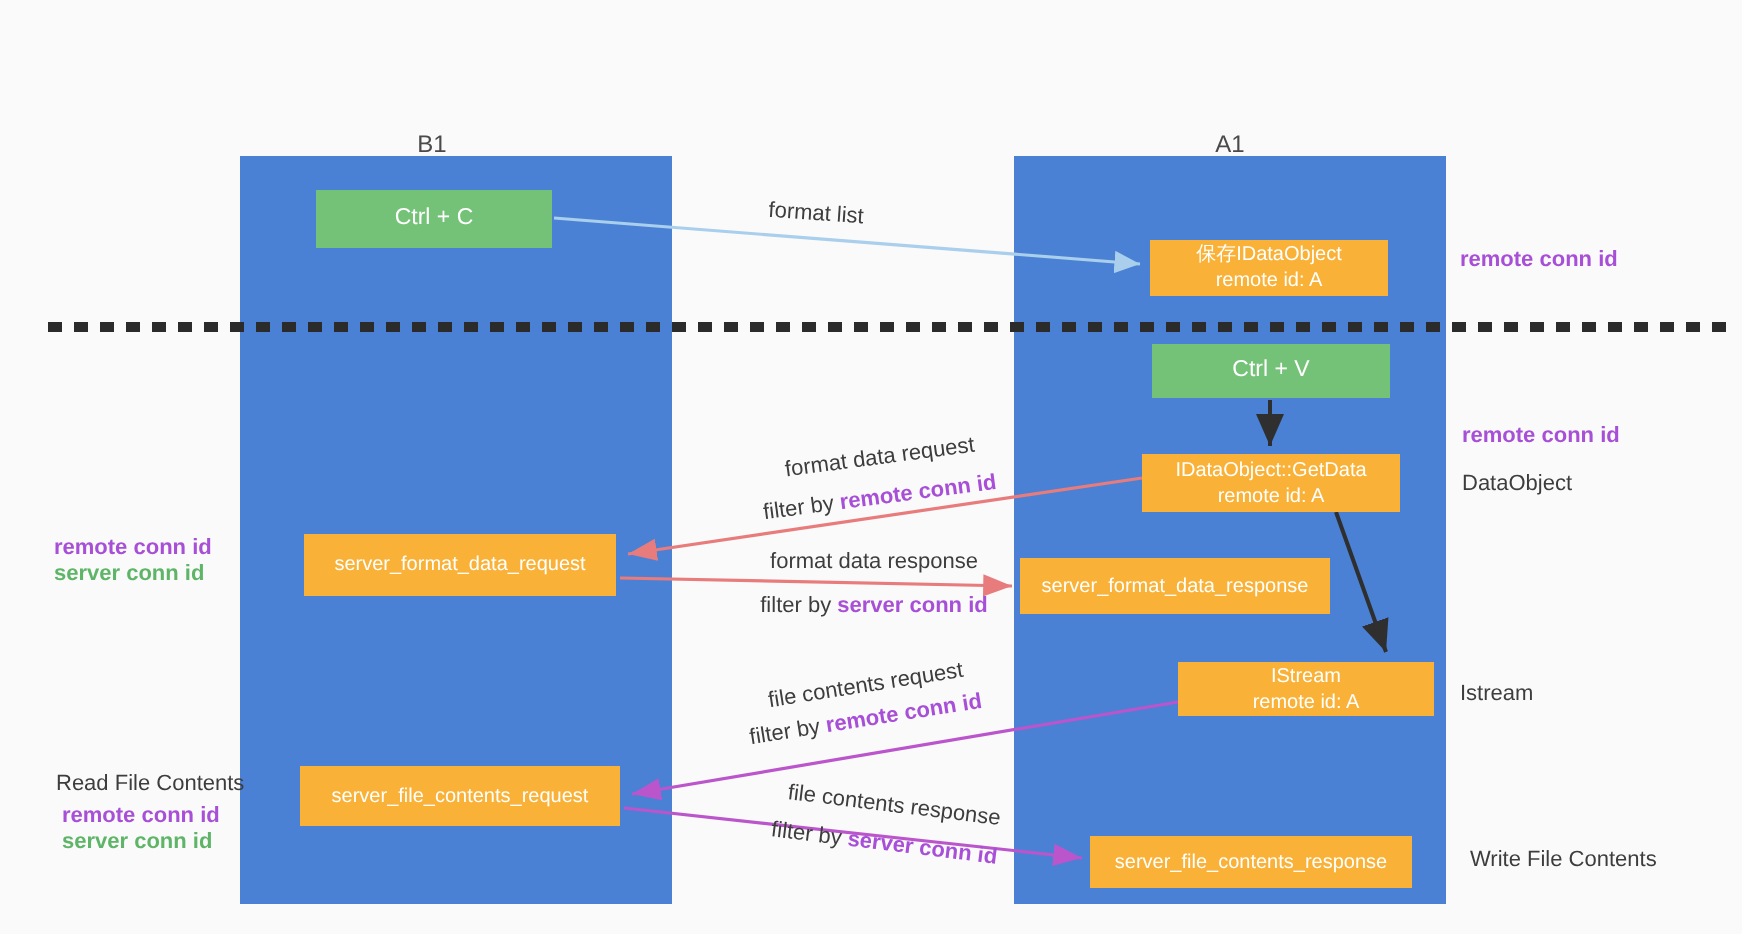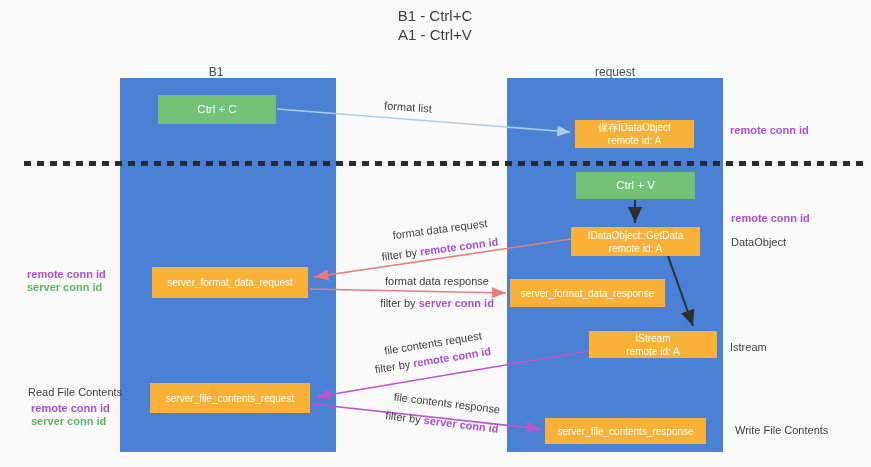--- a/index.html
+++ b/index.html
@@ -25,30 +25,27 @@
   .lbl{position:absolute;z-index:4;font-size:11px;line-height:13px;color:#3d3d3d;white-space:nowrap;}
   .lbl.center{text-align:center;}
   .pu{color:#a84fd8;font-weight:bold;}
   .gr{color:#5eb567;font-weight:bold;}
 </style>
 </head>
 <body>
 
 <div id="canvas">
 
-  <div class="title">
-    <div>B1 - Ctrl+C</div>
-    <div>A1 - Ctrl+V</div>
-  </div>
 
   <div class="lane-header" style="left:156px;">
     <div>B1</div>
     <div>connection</div>
   </div>
   <div class="lane-header" style="left:555px;">
+    <div>A1</div>
     <div>request</div>
   </div>
 
   <div class="lane" style="left:120px;"></div>
   <div class="lane" style="left:507px;"></div>
 
   <div class="dashed"></div>
 
   <svg id="arrows" width="871" height="467">
     <defs>

